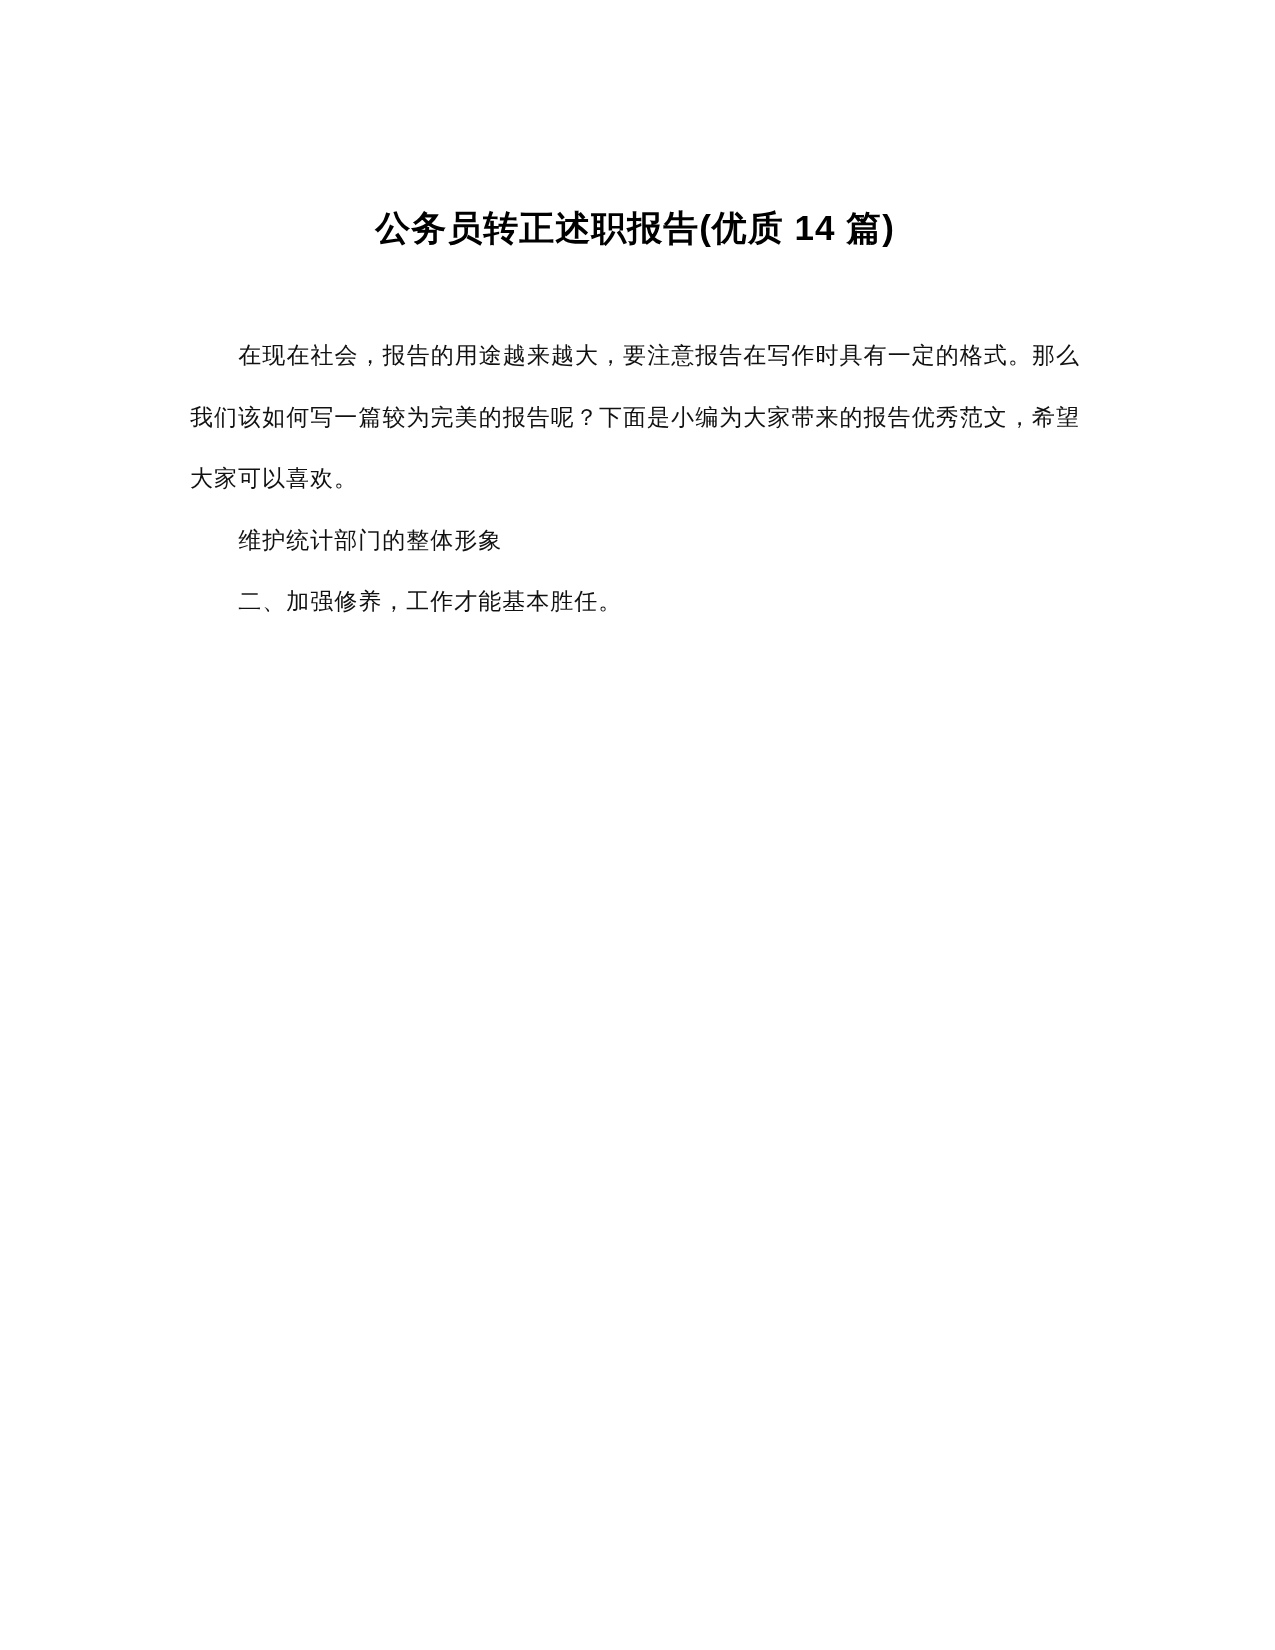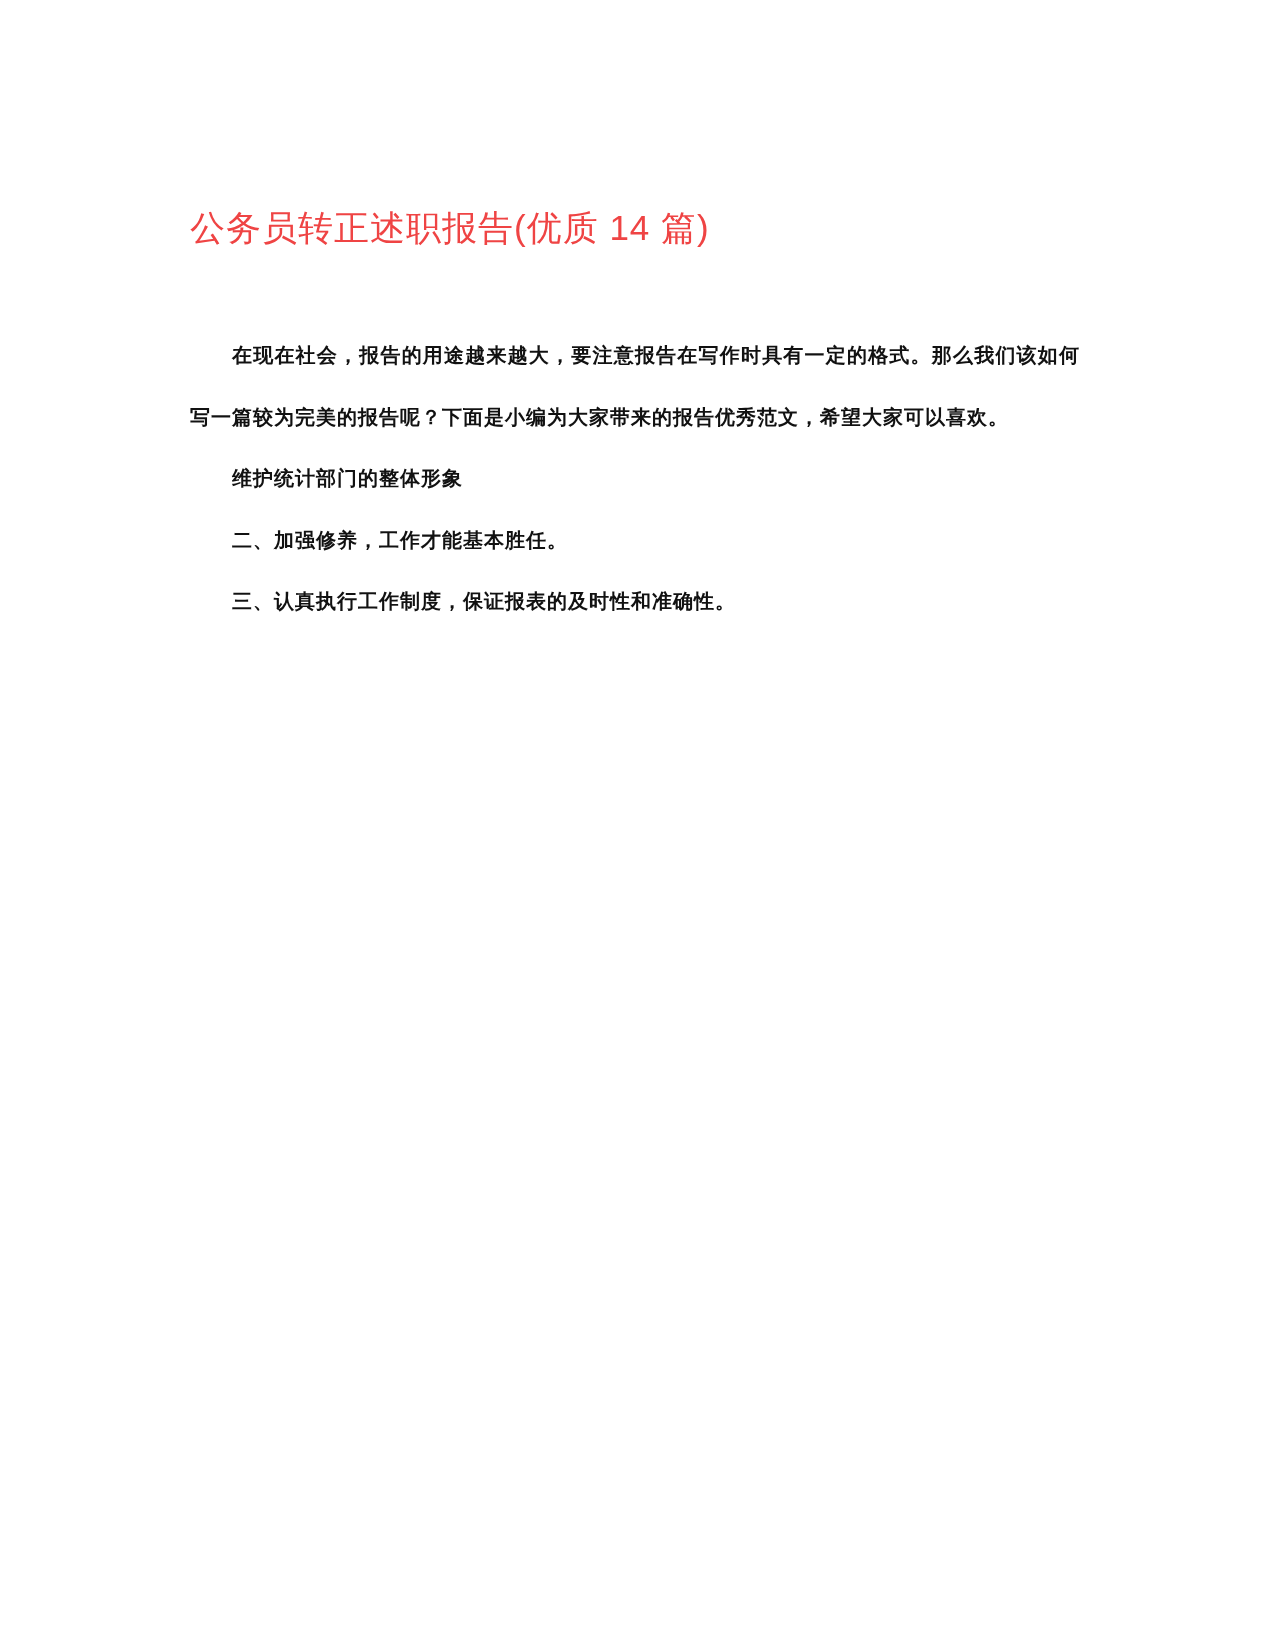--- a/index.html
+++ b/index.html
@@ -13,47 +13,46 @@
     height: 1650px;
     background: #ffffff;
     color: #000000;
     overflow: hidden;
     box-sizing: border-box;
     padding: 205px 195px 0 190px;
     font-family: "Liberation Serif", "DejaVu Serif", serif;
   }
   .doc-title {
     margin: 0 0 74px 0;
-    text-align: left;
+    text-align: center;
     font-family: "Liberation Sans", "DejaVu Sans", sans-serif;
-    font-weight: normal;
+    font-weight: bold;
     font-size: 35px;
     line-height: 46px;
-    color: #ef4444;
+    color: #000000;
     letter-spacing: 1px;
   }
   .doc-body {
     width: 890px;
   }
   .doc-body p {
     margin: 0;
-    font-size: 20px;
+    font-size: 23px;
     line-height: 61.5px;
     letter-spacing: 1px;
     text-indent: 2.1em;
     text-align: justify;
     color: #111111;
-    font-weight: 700;
+    font-weight: 400;
   }
 </style>
 </head>
 <body>
 
 <div class="page">
   <h1 class="doc-title">公务员转正述职报告(优质 14 篇)</h1>
 
   <div class="doc-body">
     <p>在现在社会，报告的用途越来越大，要注意报告在写作时具有一定的格式。那么我们该如何写一篇较为完美的报告呢？下面是小编为大家带来的报告优秀范文，希望大家可以喜欢。</p>
     <p>维护统计部门的整体形象</p>
     <p>二、加强修养，工作才能基本胜任。</p>
-    <p>三、认真执行工作制度，保证报表的及时性和准确性。</p>
   </div>
 </div>
 
 </body></html>

